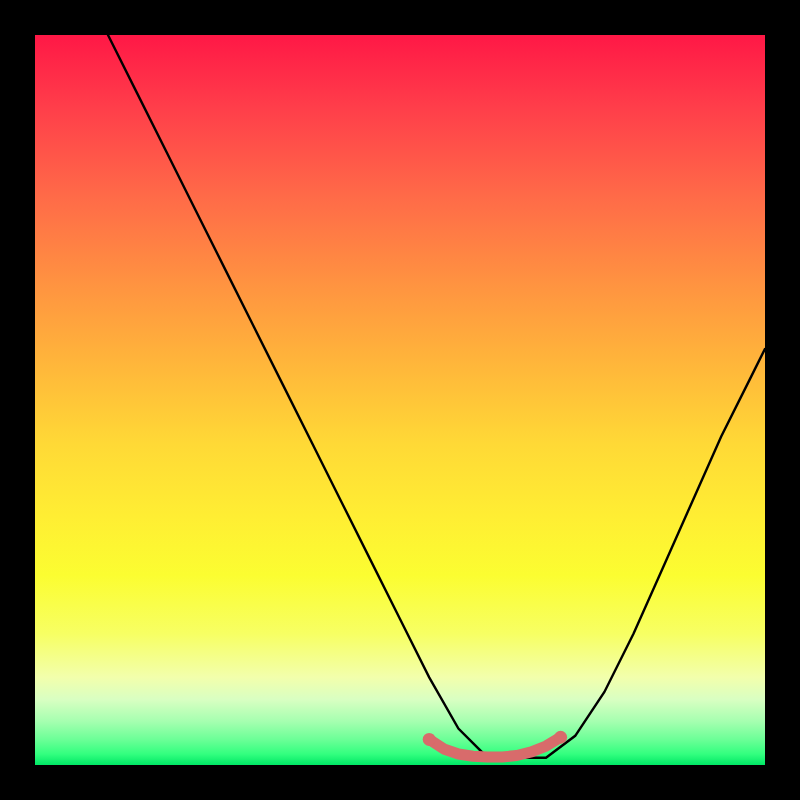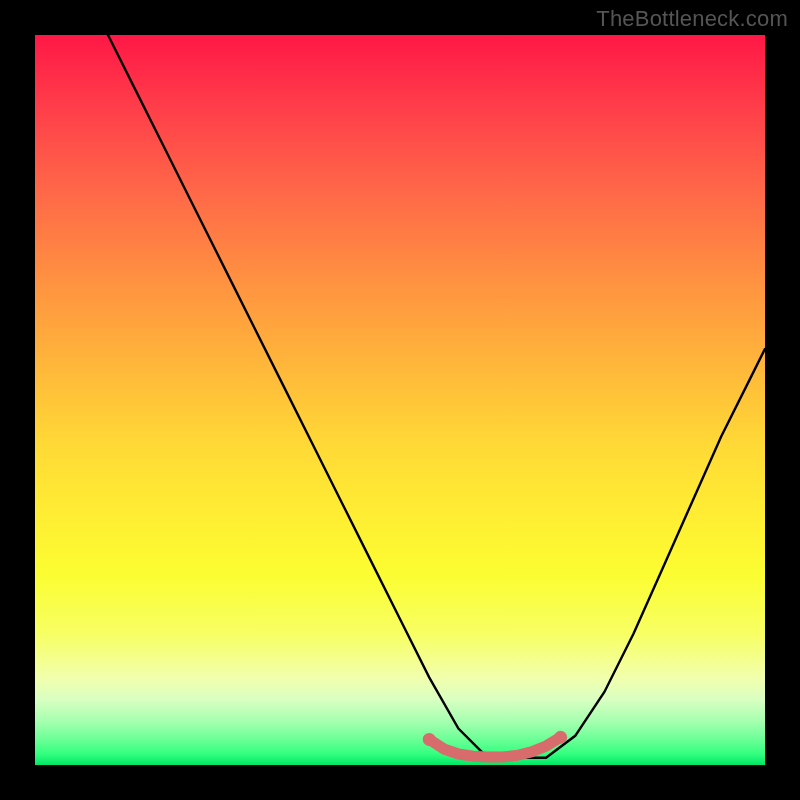--- a/index.html
+++ b/index.html
@@ -58,21 +58,20 @@
     width: 730px;
     height: 730px;
     overflow: visible;
   }
 </style>
 </head>
 <body>
 
 <div class="frame">
 
-  <div class="watermark">TheBottleneck.com</div>
 
   <div class="plot-area">
     <svg class="curve" viewBox="0 0 730 730" preserveAspectRatio="none">
       <path fill="none" stroke="#000000" stroke-width="2.4" stroke-linecap="round" d="M73.00 0.00 L102.20 58.40 L131.40 116.80 L160.60 175.20 L189.80 233.60 L219.00 292.00 L248.20 350.40 L277.40 408.80 L306.60 467.20 L335.80 525.60 L365.00 584.00 L394.20 642.40 L423.40 693.50 L452.60 722.70 L481.80 722.70 L511.00 722.70 L540.20 700.80 L569.40 657.00 L598.60 598.60 L627.80 532.90 L657.00 467.20 L686.20 401.50 L715.40 343.10 L730.00 313.90"></path>
       <path fill="none" stroke="#d86b6b" stroke-width="11" stroke-linecap="round" stroke-linejoin="round" d="M394.20 704.45 L408.80 713.94 L423.40 719.05 L438.00 721.24 L452.60 721.97 L467.20 721.97 L481.80 720.51 L496.40 716.86 L511.00 711.02 L525.60 702.26"></path>
       <circle r="6.5" fill="#d86b6b" cx="394.20" cy="704.45"></circle>
       <circle r="6.5" fill="#d86b6b" cx="525.60" cy="702.26"></circle>
     </svg>
   </div>
 

